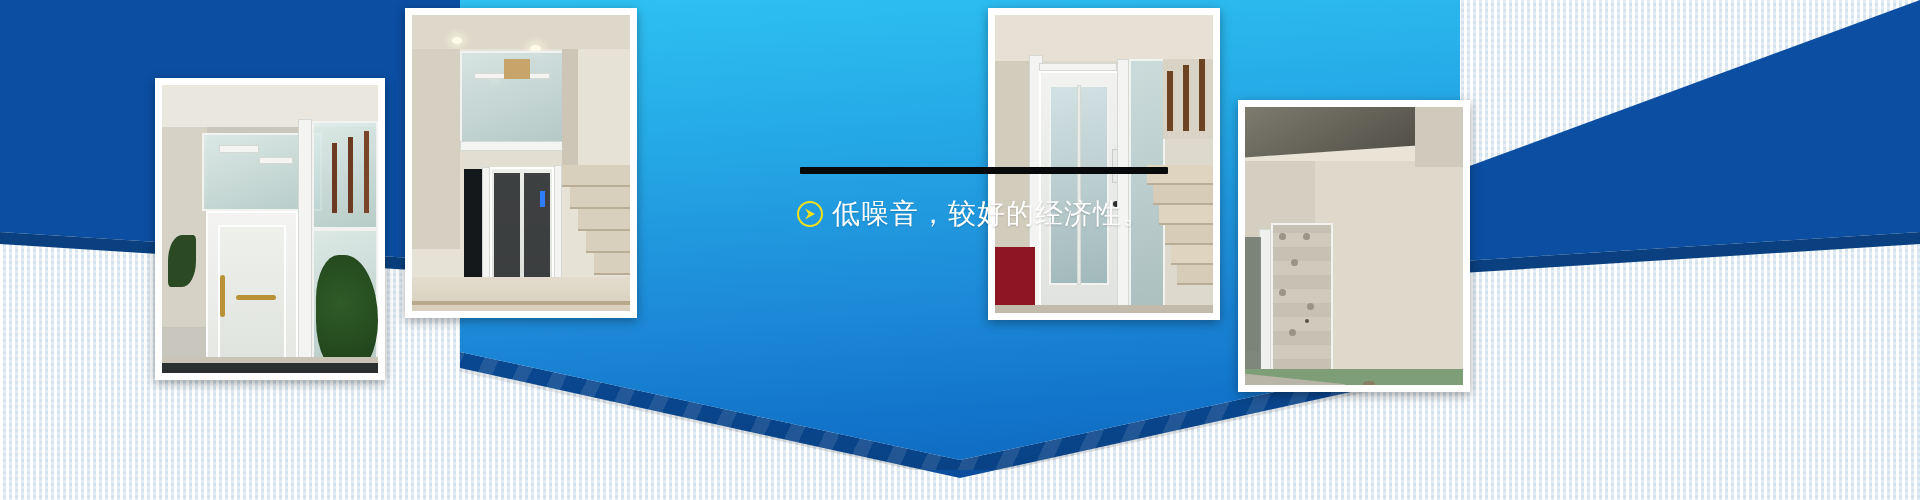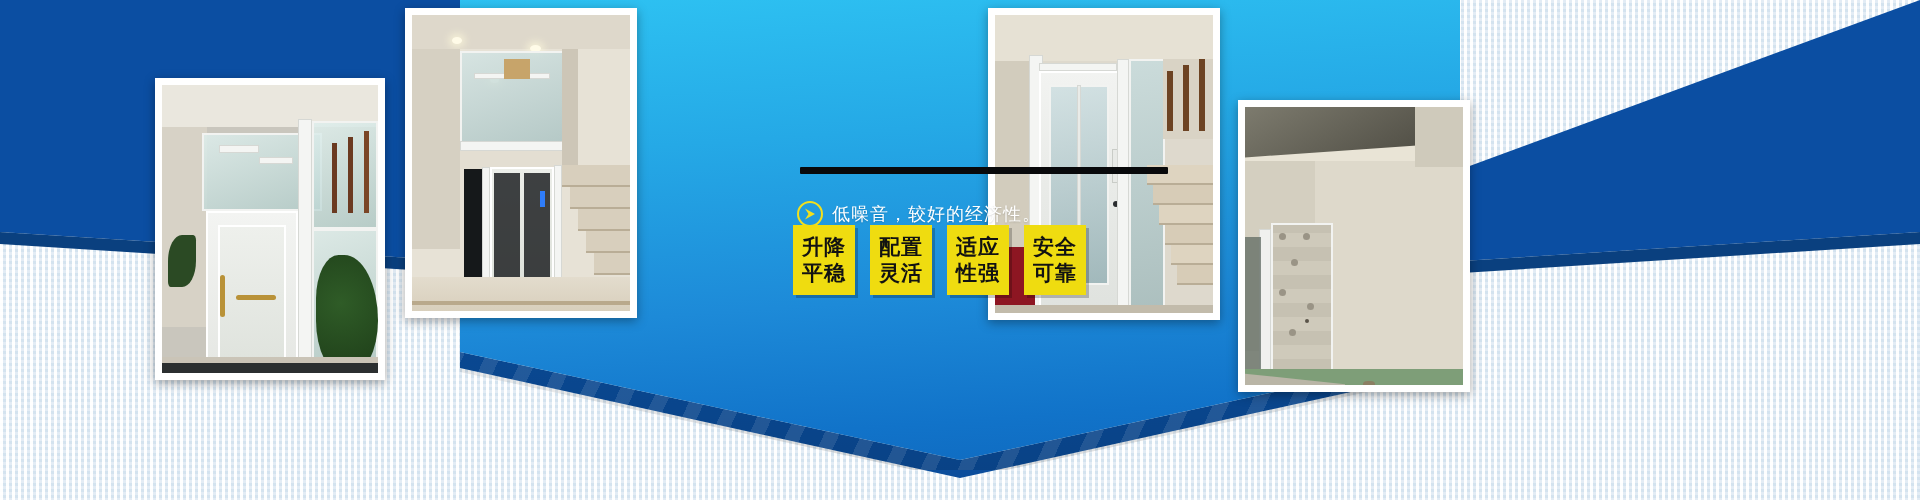--- a/index.html
+++ b/index.html
@@ -119,21 +119,21 @@
     display:flex;align-items:center;gap:9px;
   }
   .arrow-icon{
     width:26px;height:26px;flex:0 0 26px;
     border:2.5px solid #f3e01c;border-radius:50%;
     display:flex;align-items:center;justify-content:center;
     box-sizing:border-box;
   }
   .arrow-icon svg{display:block;}
   .subtitle{
-    font-size:18px;line-height:30px;color:#ffffff;
+    font-size:28px;line-height:30px;color:#ffffff;
     letter-spacing:1px;white-space:nowrap;
     text-shadow:0 1px 2px rgba(0,0,0,.18);
   }
   .badges{
     position:absolute;left:-2px;top:225px;width:382px;
     display:flex;gap:15px;
   }
   .badge{
     width:62px;height:70px;
     background:#efdc10;
@@ -281,33 +281,15 @@
 
     <div class="subtitle-row">
       <span class="arrow-icon">
         <svg width="14" height="14" viewBox="0 0 14 14" aria-hidden="true">
           <polygon points="2,1.5 12,7 2,12.5 5.5,7" fill="#f3e01c"></polygon>
         </svg>
       </span>
       <span class="subtitle">低噪音，较好的经济性。</span>
     </div>
 
-    <div class="badges">
-      <div class="badge">
-        <span>升降</span>
-        <span>平稳</span>
-      </div>
-      <div class="badge">
-        <span>配置</span>
-        <span>灵活</span>
-      </div>
-      <div class="badge">
-        <span>适应</span>
-        <span>性强</span>
-      </div>
-      <div class="badge">
-        <span>安全</span>
-        <span>可靠</span>
-      </div>
-    </div>
 
   </div>
 </div>
 
 </body></html>

